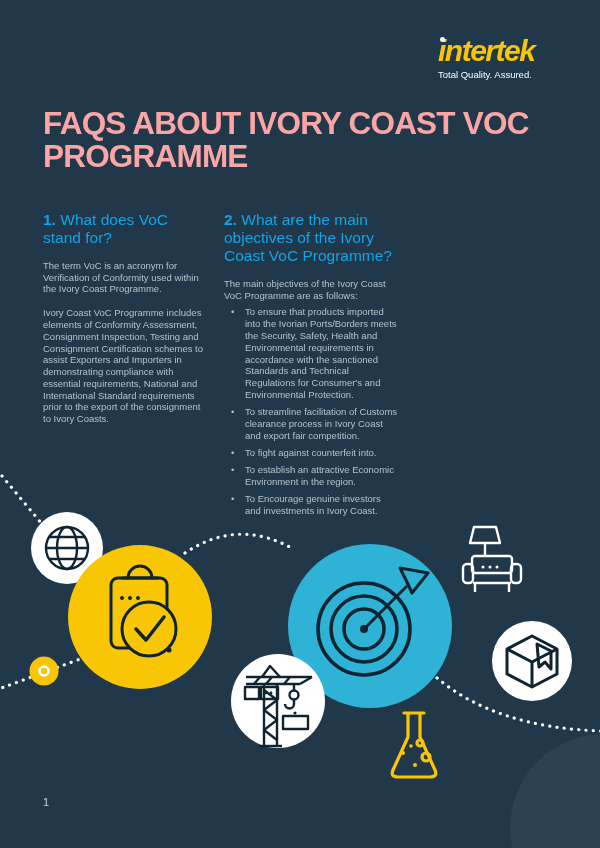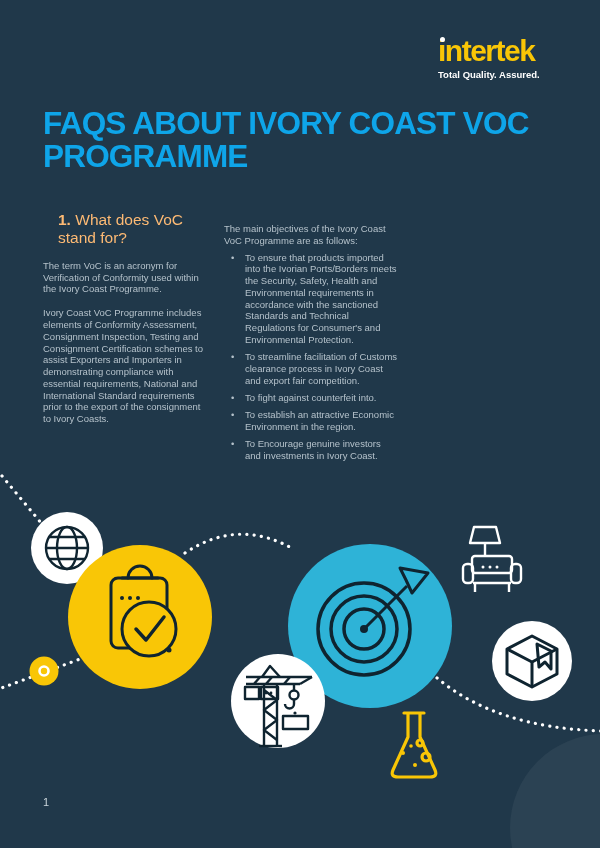--- a/index.html
+++ b/index.html
@@ -7,38 +7,39 @@
     position:relative;width:600px;height:848px;overflow:hidden;
     background:#20384A;
     font-family:"Liberation Sans",sans-serif;
   }
   
   .logo{position:absolute;top:36px;right:44px;text-align:left;width:118px;}
   .logo-word{
     position:relative;display:inline-block;
     font-size:30px;font-weight:bold;letter-spacing:-1.5px;line-height:1;
     color:#F9C606;
+    font-style:italic;
   }
   .logo-i-dot{
     position:absolute;left:2px;top:1px;width:5px;height:5px;border-radius:50%;
     background:#ffffff;
   }
-  .tagline{font-size:9.5px;font-weight:bold;color:#ffffff;margin-top:3px;letter-spacing:0;}
+  .tagline{font-size:9.5px;font-weight:normal;color:#ffffff;margin-top:3px;letter-spacing:0;}
   
   .title{
     position:absolute;left:43px;top:107px;width:520px;
-    color:#0ea5e9;font-weight:bold;font-size:31.5px;line-height:1.05;letter-spacing:-0.8px;
+    color:#fca5a5;font-weight:bold;font-size:31.5px;line-height:1.05;letter-spacing:-0.8px;
   }
   .title span{display:block;}
   
   .columns{position:absolute;left:43px;top:211px;display:flex;gap:21px;}
   .col1{width:160px;}
   .col2{width:174px;}
   .sec-head{
-    font-size:15.5px;line-height:1.16;color:#fdba74;font-weight:400;margin:0 15px 13px;
+    font-size:15.5px;line-height:1.16;color:#0ea5e9;font-weight:400;margin:0 0 13px;
   }
   .sec-num{font-weight:bold;}
   .body-text p{font-size:9.5px;line-height:1.24;color:#B5C2CB;margin:12px 0 5px;}
   ul.bullets{list-style:none;margin:3px 0 16px;padding:0;}
   ul.bullets li{
     position:relative;font-size:9.5px;line-height:1.24;color:#B5C2CB;
     padding-left:21px;margin-bottom:5.5px;
   }
   ul.bullets li::before{content:"\2022";position:absolute;left:7px;top:0;color:#B5C2CB;}
   
@@ -66,20 +67,21 @@
 
     <div class="col1">
       <h2 class="sec-head"><span class="sec-num">1.</span> <span>What does VoC stand for?</span></h2>
       <div class="body-text">
         <p>The term VoC is an acronym for Verification of Conformity used within the Ivory Coast Programme.</p>
         <p>Ivory Coast VoC Programme includes elements of Conformity Assessment, Consignment Inspection, Testing and Consignment Certification schemes to assist Exporters and Importers in demonstrating compliance with essential requirements, National and International Standard requirements prior to the export of the consignment to Ivory Coasts.</p>
       </div>
     </div>
 
     <div class="col2">
+      <h2 class="sec-head"><span class="sec-num">2.</span> <span>What are the main objectives of the Ivory Coast VoC Programme?</span></h2>
       <div class="body-text">
         <p>The main objectives of the Ivory Coast VoC Programme are as follows:</p>
         <ul class="bullets">
           <li>To ensure that products imported into the Ivorian Ports/Borders meets the Security, Safety, Health and Environmental requirements in accordance with the sanctioned Standards and Technical Regulations for Consumer's and Environmental Protection.</li>
           <li>To streamline facilitation of Customs clearance process in Ivory Coast and export fair competition.</li>
           <li>To fight against counterfeit into.</li>
           <li>To establish an attractive Economic Environment in the region.</li>
           <li>To Encourage genuine investors and investments in Ivory Coast.</li>
         </ul>
       </div>

